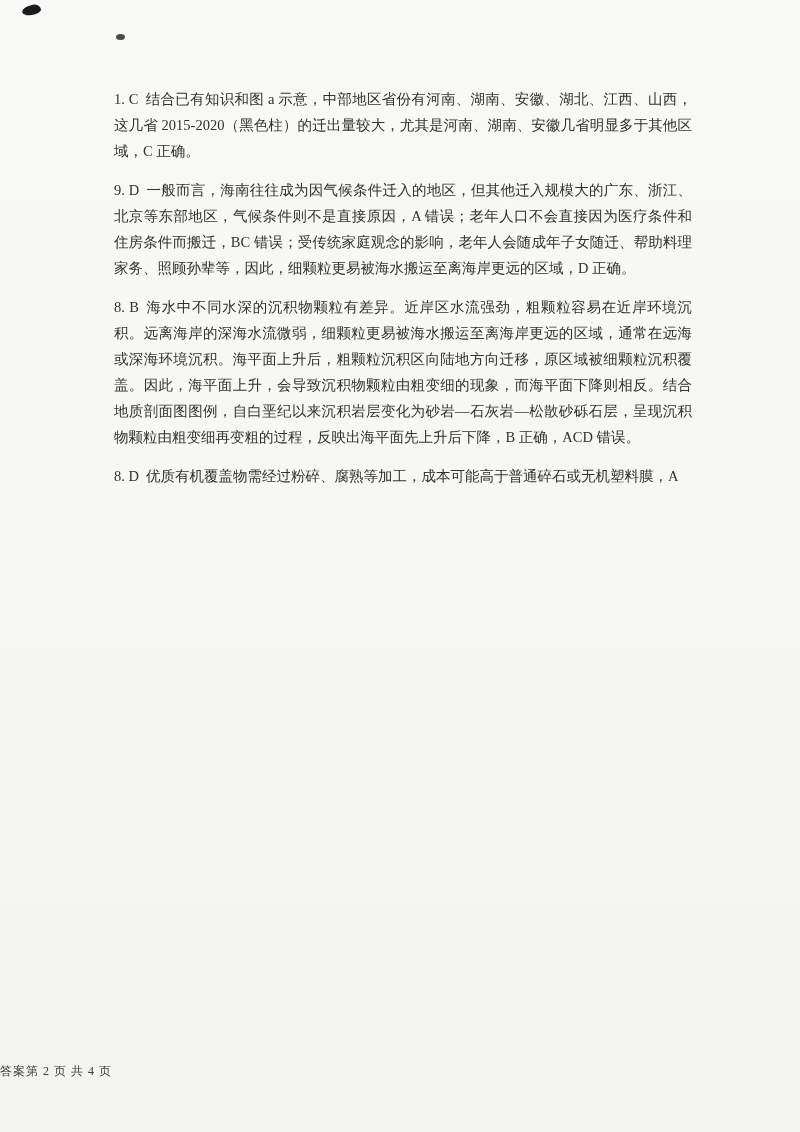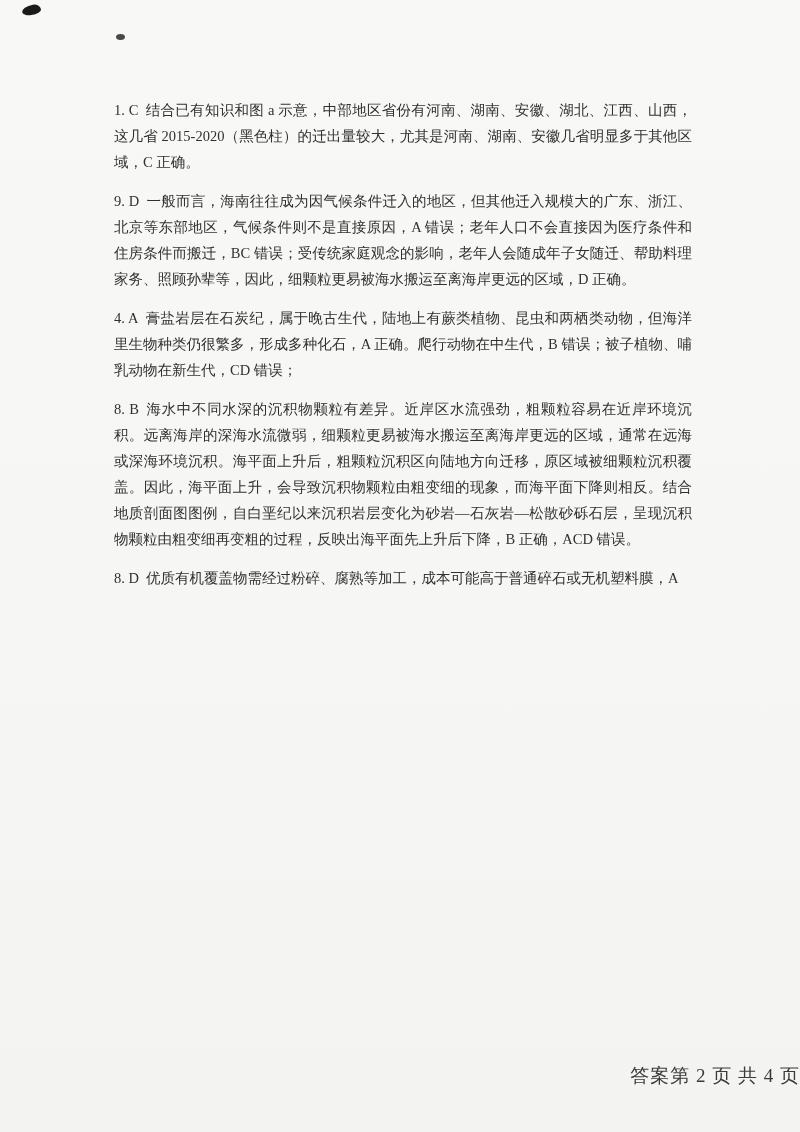--- a/index.html
+++ b/index.html
@@ -11,37 +11,37 @@
   .page {
     position: relative;
     width: 800px;
     height: 1132px;
     background: linear-gradient(180deg, #f8f8f6 0%, #f6f6f4 55%, #f3f3f1 100%);
     overflow: hidden;
   }
   .content {
     position: absolute;
     left: 114px;
-    top: 97px;
+    top: 86px;
     width: 578px;
     color: #30302e;
     font-size: 14.5px;
     line-height: 26px;
     text-align: justify;
     text-justify: inter-ideograph;
   }
   .para { margin-bottom: 13px; }
   .answer-label { margin-right: 7px; }
   .footer {
     position: absolute;
     left: 0;
     top: 1063px;
     width: 100%;
-    text-align: right;
-    font-size: 19px;
+    text-align: left;
+    font-size: 12px;
     color: #3a3a38;
     letter-spacing: 1px;
   }
   .artifact { position: absolute; background: #1b1b1b; }
   .artifact-1 {
     left: 22px; top: 5px; width: 19px; height: 10px;
     border-radius: 62% 38% 55% 45% / 55% 60% 40% 45%;
     transform: rotate(-10deg);
   }
   .artifact-2 {
@@ -59,23 +59,20 @@
   <div class="artifact artifact-2"></div>
 
   <main class="content">
     <p class="para">
       <span class="answer-label">1. C</span><span class="answer-text">结合已有知识和图 a 示意，中部地区省份有河南、湖南、安徽、湖北、江西、山西，这几省 2015-2020（黑色柱）的迁出量较大，尤其是河南、湖南、安徽几省明显多于其他区域，C 正确。</span>
     </p>
     <p class="para">
       <span class="answer-label">9. D</span><span class="answer-text">一般而言，海南往往成为因气候条件迁入的地区，但其他迁入规模大的广东、浙江、北京等东部地区，气候条件则不是直接原因，A 错误；老年人口不会直接因为医疗条件和住房条件而搬迁，BC 错误；受传统家庭观念的影响，老年人会随成年子女随迁、帮助料理家务、照顾孙辈等，因此，细颗粒更易被海水搬运至离海岸更远的区域，D 正确。</span>
     </p>
     <p class="para">
-      <span class="answer-label">4. A</span><span class="answer-text">膏盐岩层在石炭纪，属于晚古生代，陆地上有蕨类植物、昆虫和两栖类动物，但海洋里生物种类仍很繁多，形成多种化石，A 正确。爬行动物在中生代，B 错误；被子植物、哺乳动物在新生代，CD 错误；</span>
-    </p>
-    <p class="para">
       <span class="answer-label">8. B</span><span class="answer-text">海水中不同水深的沉积物颗粒有差异。近岸区水流强劲，粗颗粒容易在近岸环境沉积。远离海岸的深海水流微弱，细颗粒更易被海水搬运至离海岸更远的区域，通常在远海或深海环境沉积。海平面上升后，粗颗粒沉积区向陆地方向迁移，原区域被细颗粒沉积覆盖。因此，海平面上升，会导致沉积物颗粒由粗变细的现象，而海平面下降则相反。结合地质剖面图图例，自白垩纪以来沉积岩层变化为砂岩—石灰岩—松散砂砾石层，呈现沉积物颗粒由粗变细再变粗的过程，反映出海平面先上升后下降，B 正确，ACD 错误。</span>
     </p>
     <p class="para">
       <span class="answer-label">8. D</span><span class="answer-text">优质有机覆盖物需经过粉碎、腐熟等加工，成本可能高于普通碎石或无机塑料膜，A</span>
     </p>
   </main>
 
   <footer class="footer">
     <span>答案第 2 页 共 4 页</span>
   </footer>

